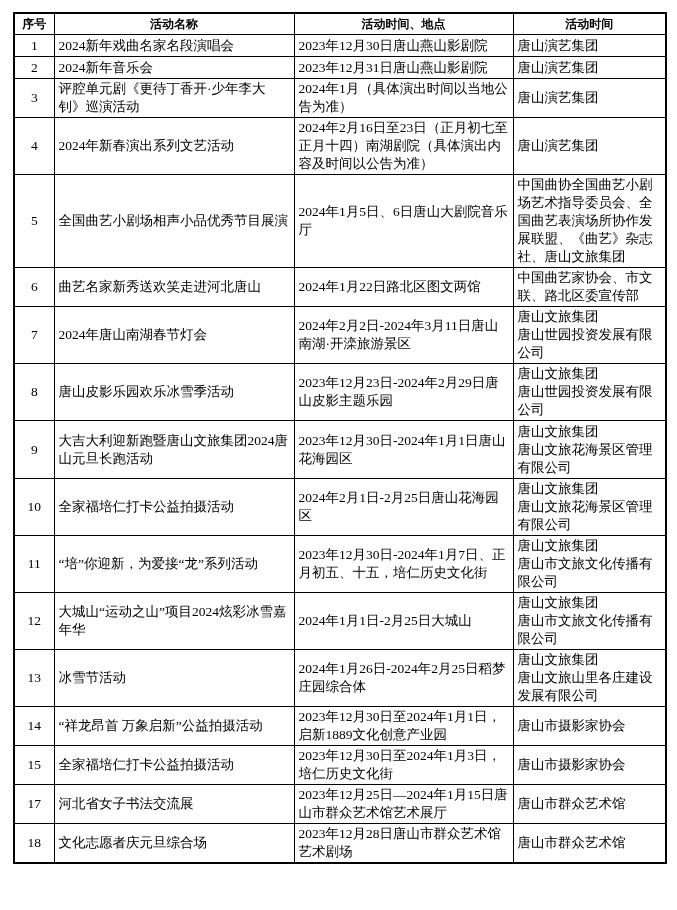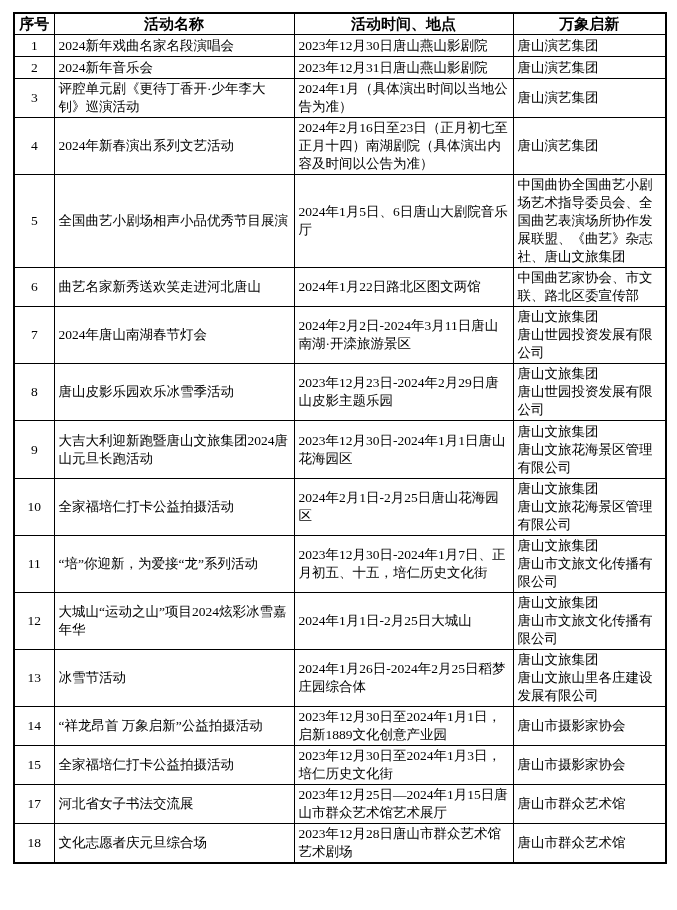--- a/index.html
+++ b/index.html
@@ -38,21 +38,21 @@
     vertical-align: middle;
     font-size: 13.5px;
     line-height: 18px;
     padding: 1px 4px;
     overflow: hidden;
     word-break: break-all;
   }
   table.activities th {
     font-family: "Liberation Sans", "DejaVu Sans", sans-serif;
     font-weight: bold;
-    font-size: 15px;
+    font-size: 12px;
     text-align: center;
     padding: 1px 0;
   }
   td.c-no   { text-align: center; padding: 1px 1px; }
   td.c-name { text-align: left;  padding-left: 6px; }
   td.c-time { text-align: left;  padding-left: 6px; }
   td.c-unit { text-align: left;  padding-left: 6px; white-space: pre-line; }
 
   thead tr { height: 20px; }
   tbody tr:nth-child(1)  { height: 22px; }
@@ -84,21 +84,21 @@
       <col style="width:40px">
       <col style="width:240px">
       <col style="width:219px">
       <col style="width:153px">
     </colgroup>
     <thead>
       <tr>
         <th>序号</th>
         <th>活动名称</th>
         <th>活动时间、地点</th>
-        <th>万象启新</th>
+        <th>活动时间</th>
       </tr>
     </thead>
     <tbody>
         <tr>
           <td class="c-no">1</td>
           <td class="c-name">2024新年戏曲名家名段演唱会</td>
           <td class="c-time">2023年12月30日唐山燕山影剧院</td>
           <td class="c-unit">唐山演艺集团</td>
         </tr>
         <tr>

